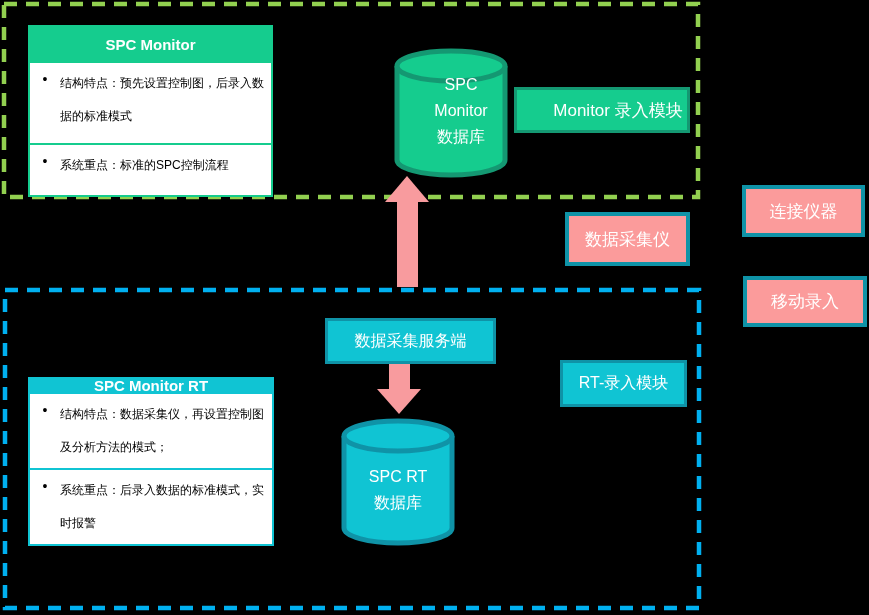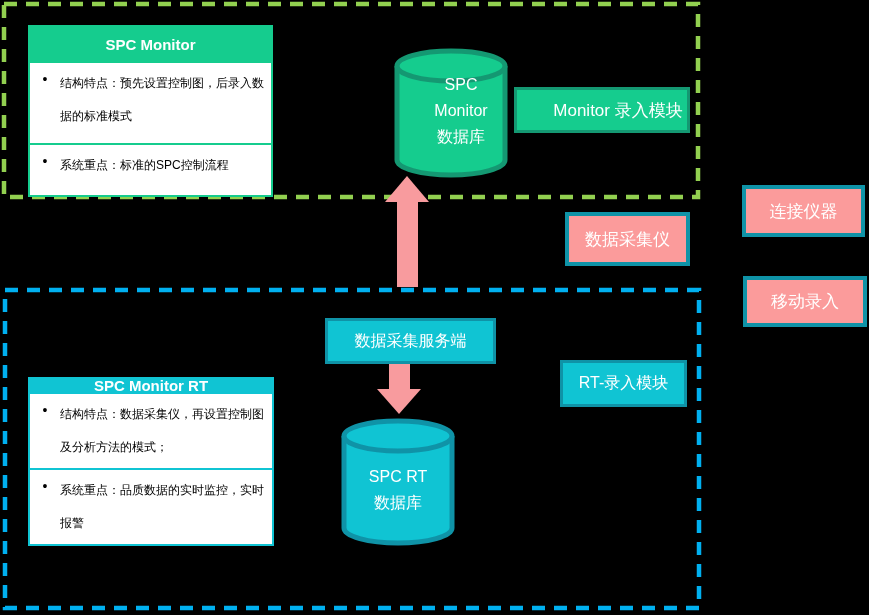--- a/index.html
+++ b/index.html
@@ -105,21 +105,21 @@
 
   <div class="card card2" style="left:28px;top:377px;width:246px;height:166px;">
     <div class="card-header">SPC Monitor RT</div>
     <div class="card-body">
       <div class="crow r1">
         <span class="bullet">•</span>
         <div class="btext">结构特点：数据采集仪，再设置控制图及分析方法的模式；</div>
       </div>
       <div class="crow" style="flex:1;">
         <span class="bullet">•</span>
-        <div class="btext">系统重点：品质数据的实时监控，实时报警</div>
+        <div class="btext">系统重点：后录入数据的标准模式，实时报警</div>
       </div>
     </div>
   </div>
 
   <div class="cyl" style="left:341px;top:418px;width:114px;height:130px;">
     <svg width="114" height="130">
       <path d="M3 18 L3 110 A54 15 0 0 0 111 110 L111 18" style="fill:var(--cyan-fill);stroke:var(--cyan-border)" stroke-width="5"></path>
       <ellipse cx="57" cy="18" rx="54" ry="15" style="fill:var(--cyan-fill);stroke:var(--cyan-border)" stroke-width="5"></ellipse>
     </svg>
     <div class="cyl-label" style="top:46px;">SPC RT

